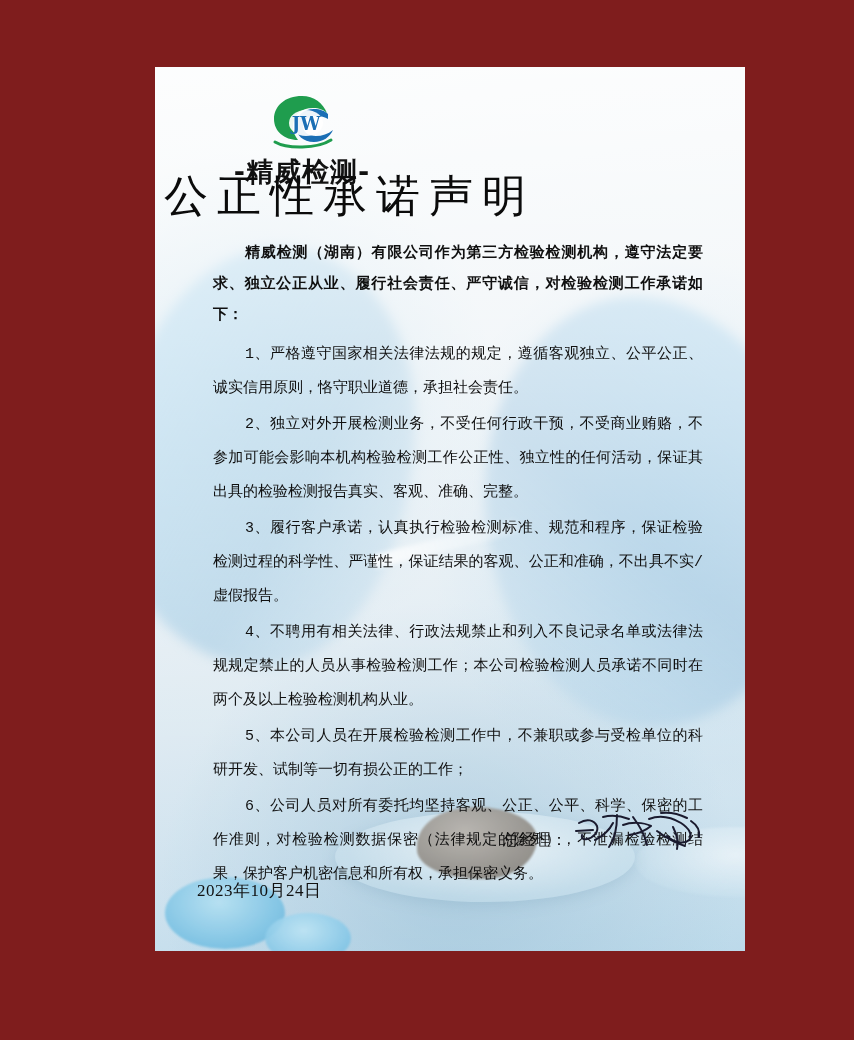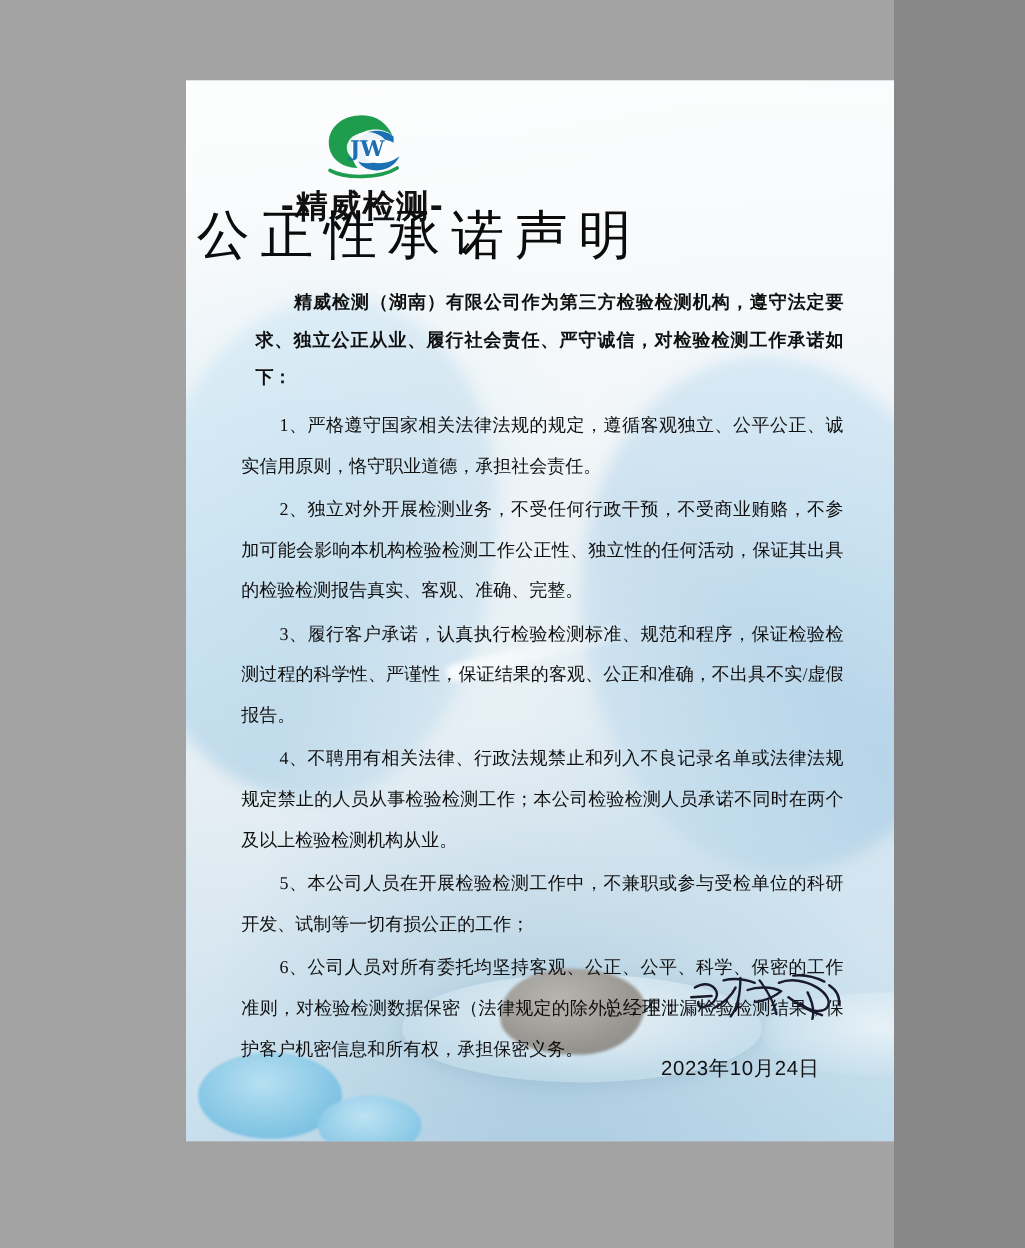--- a/index.html
+++ b/index.html
@@ -7,23 +7,23 @@
     padding: 0;
     background: #888888;
     width: 854px;
     height: 1040px;
     overflow: hidden;
     font-family: "Liberation Sans", sans-serif;
   }
 
   #page {
     position: relative;
-    width: 745px;
+    width: 854px;
     height: 1040px;
-    background: #a3a3a3;
+    background: #7f1d1d;
   }
 
   
   #sheet {
     position: absolute;
     left: 155px;
     top: 67px;
     width: 590px;
     height: 884px;
     overflow: hidden;
@@ -172,27 +172,27 @@
     font-size: 15px;
     line-height: 31px;
     color: #101010;
     text-indent: 32px;
     text-align: justify;
     margin-bottom: 8px;
     margin-left: 16px;
   }
 
   .para {
-    font-family: Liberation Serif, serif;
+    font-family: Liberation Mono, monospace;
     font-size: 15px;
     line-height: 34px;
     color: #101010;
     text-indent: 32px;
     text-align: justify;
-    margin: 0 0 2px 4px;
+    margin: 0 0 2px 16px;
   }
 
   .signature-row {
     position: absolute;
     left: 42px;
     right: 42px;
     top: 742px;
     display: flex;
     align-items: flex-end;
     justify-content: flex-end;
@@ -209,22 +209,21 @@
     width: 130px;
     height: 46px;
     position: relative;
   }
 
   .doc-date {
     position: absolute;
     left: 42px;
     right: 62px;
     top: 812px;
-    text-align: right;
-    font-family: Liberation Sans, sans-serif;
+    font-family: Liberation Serif, serif;
     font-size: 17px;
     color: #111;
     letter-spacing: 0.5px;
   }
 </style>
 </head>
 <body>
 
 <div id="page">
 

